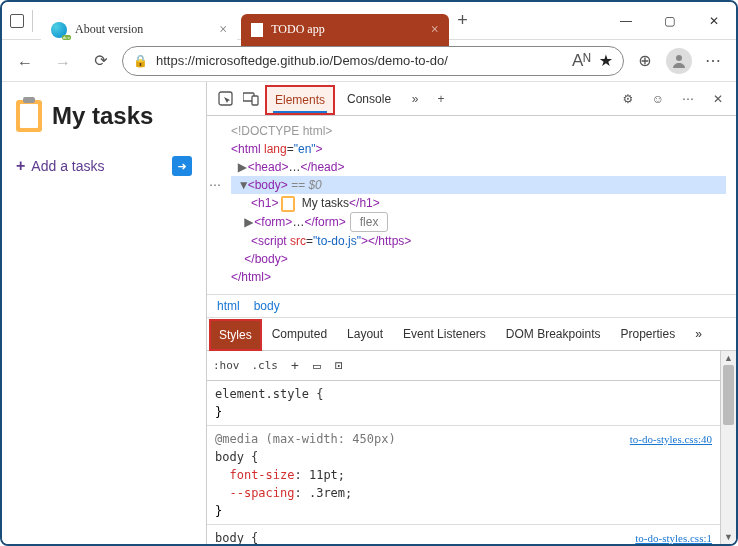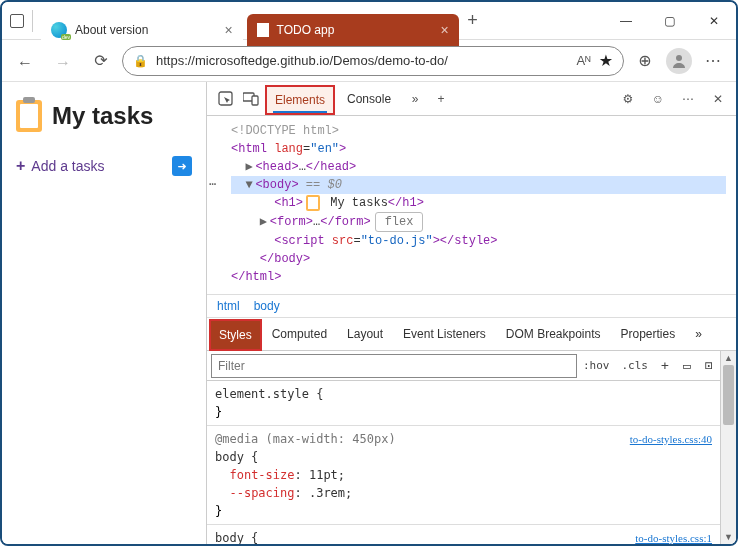--- a/index.html
+++ b/index.html
@@ -1,37 +1,37 @@
 <!DOCTYPE html>
 <html><head>
 <meta charset="utf-8">
 <style>
 * { margin: 0; padding: 0; box-sizing: border-box; }
 body { font-family: "Segoe UI", Arial, sans-serif; font-size: 12px; width: 738px; height: 546px; border: 2px solid #1a4d7a; border-radius: 8px; overflow: hidden; background: #fff; position: relative; }
 .titlebar { display: flex; align-items: center; height: 38px; background: #fff; border-bottom: 1px solid #ddd; }
 .titlebar .left-icons { display: flex; align-items: center; gap: 8px; padding: 0 8px; }
 .sq-icon { width: 14px; height: 14px; border: 1.5px solid #555; border-radius: 2px; }
 .divider-v { width: 1px; height: 22px; background: #ccc; }
-.tab { display: flex; align-items: center; height: 32px; padding: 0 10px; gap: 8px; font-size: 12px; border-radius: 6px 6px 0 0; margin-top: 18px; position: relative; }
+.tab { display: flex; align-items: center; height: 32px; padding: 0 10px; gap: 8px; font-size: 12px; border-radius: 6px 6px 0 0; margin-top: 18px; position: relative; font-family: Liberation Serif, serif; }
 .tab.light { background: #fff; color: #333; }
 .tab.dark { background: #a83c1e; color: #fff; margin-left: 4px; }
 .tab .fav-edge { width: 16px; height: 16px; border-radius: 50%; background: radial-gradient(circle at 30% 30%, #4dd0e1, #0288d1); position: relative; }
 .tab .fav-edge::after { content: "dev"; position: absolute; bottom: -2px; right: -4px; background: #7cb342; color: #fff; font-size: 5px; padding: 0 1px; border-radius: 2px; }
 .tab .fav-doc { width: 12px; height: 14px; background: #fff; border: 1px solid #fff; }
 .tab .close-x { font-size: 14px; opacity: 0.7; cursor: pointer; }
 .tab.dark .close-x { color: #fff; }
 .plus-tab { width: 28px; display: flex; align-items: center; justify-content: center; font-size: 18px; color: #555; cursor: pointer; }
 .win-controls { margin-left: auto; display: flex; }
 .win-btn { width: 44px; height: 38px; display: flex; align-items: center; justify-content: center; font-size: 12px; color: #333; cursor: pointer; }
 .navbar { display: flex; align-items: center; height: 42px; padding: 0 6px; gap: 4px; background: #fff; border-bottom: 1px solid #e0e0e0; }
 .nav-btn { width: 34px; height: 34px; display: flex; align-items: center; justify-content: center; color: #555; font-size: 16px; cursor: pointer; border-radius: 4px; }
 .urlbar { flex: 1; display: flex; align-items: center; height: 30px; border: 1px solid #888; border-radius: 16px; padding: 0 10px; gap: 8px; }
 .urlbar .lock { font-size: 12px; color: #666; }
 .urlbar .url { flex: 1; font-size: 13px; color: #333; white-space: nowrap; overflow: hidden; }
-.urlbar .read { font-size: 13px; color: #555; margin-left: 17px; }
+.urlbar .read { font-size: 17px; color: #555; margin-left: 17px; }
 .star-icon { font-size: 16px; color: #222; }
 .avatar { width: 26px; height: 26px; border-radius: 50%; background: #ddd; display: flex; align-items: center; justify-content: center; }
 .content-row { display: flex; height: calc(100% - 80px); }
 .page { width: 205px; background: #fff; padding: 18px 14px; border-right: 1px solid #ccc; }
 .page h1 { display: flex; align-items: center; gap: 10px; font-size: 24px; font-weight: 700; color: #222; margin-bottom: 24px; }
 .clipboard { width: 26px; height: 32px; background: #ffb74d; border-radius: 3px; position: relative; }
 .clipboard::before { content: ""; position: absolute; top: 4px; left: 4px; right: 4px; bottom: 4px; background: #fff; border-radius: 1px; }
 .clipboard::after { content: ""; position: absolute; top: -3px; left: 7px; width: 12px; height: 6px; background: #999; border-radius: 2px; }
 .add-row { display: flex; align-items: center; justify-content: space-between; margin-bottom: 20px; }
 .add-link { display: flex; align-items: center; gap: 6px; color: #5e3a8e; font-size: 14px; cursor: pointer; }
@@ -40,21 +40,21 @@
 .empty-msg { font-size: 14px; color: #333; }
 .devtools { flex: 1; display: flex; flex-direction: column; background: #fff; min-width: 0; }
 .dt-tabs { display: flex; align-items: center; height: 34px; border-bottom: 1px solid #ccc; padding: 0 6px; gap: 2px; }
 .dt-ic { width: 24px; height: 24px; display: flex; align-items: center; justify-content: center; color: #555; cursor: pointer; }
 .dt-tab { padding: 0 10px; height: 34px; display: flex; align-items: center; font-size: 12px; color: #333; cursor: pointer; }
 .dt-tab.active { color: #a83c1e; position: relative; }
 .dt-tab.highlighted { border: 2.5px solid #d32f2f; background: #fdf0ea; padding: 0 8px; height: 30px; margin-top: 2px; }
 .dt-tab.active::after { content: ""; position: absolute; bottom: 0; left: 6px; right: 6px; height: 2px; background: #1976d2; }
 .dt-tabs .spacer { flex: 1; }
 .dt-tabs .right-ic { display: flex; gap: 6px; align-items: center; }
-.dom-tree { flex: 0 0 auto; padding: 6px 10px 8px 24px; font-family: Liberation Mono, monospace; font-size: 12px; color: #333; line-height: 18px; overflow: auto; }
+.dom-tree { flex: 0 0 auto; padding: 6px 10px 8px 24px; font-family: Liberation Sans, sans-serif; font-size: 12px; color: #333; line-height: 18px; overflow: auto; }
 .dom-tree .line { white-space: pre; }
 .tag-p { color: #8e24aa; }
 .attr-n { color: #d32f2f; }
 .attr-v { color: #1565c0; }
 .sel-line { background: #cfe3ff; position: relative; }
 .sel-line::before { content: "⋯"; position: absolute; left: -22px; color: #666; letter-spacing: -2px; }
 .dollar { color: #888; font-style: italic; }
 .tri { display: inline-block; width: 10px; color: #666; }
 .pill { display: inline-block; border: 1px solid #bbb; border-radius: 3px; padding: 0 9px; font-size: 12px; color: #777; background: #fff; margin-left: 4px; }
 .crumbs { height: 24px; border-top: 1px solid #ddd; border-bottom: 1px solid #ddd; display: flex; align-items: center; padding: 0 10px; gap: 14px; font-size: 12px; }
@@ -174,21 +174,21 @@
       </div>
     </div>
 
     <div class="dom-tree">
       <div class="line"><span style="color:#999">&lt;!DOCTYPE html&gt;</span></div>
       <div class="line"><span class="tag-p">&lt;<span>html</span></span><span class="attr-n"> lang</span>=<span class="attr-v">"en"</span><span class="tag-p">&gt;</span></div>
       <div class="line">  <span class="tri">▶</span><span class="tag-p">&lt;<span>head</span>&gt;</span>…<span class="tag-p">&lt;<span>/head</span>&gt;</span></div>
       <div class="line sel-line">  <span class="tri">▼</span><span class="tag-p">&lt;<span>body</span>&gt;</span><span class="dollar"> == $0</span></div>
       <div class="line">      <span class="tag-p">&lt;<span>h1</span>&gt;</span><span class="emoji-small"></span><span> My tasks</span><span class="tag-p">&lt;<span>/h1</span>&gt;</span></div>
       <div class="line">    <span class="tri">▶</span><span class="tag-p">&lt;<span>form</span>&gt;</span>…<span class="tag-p">&lt;<span>/form</span>&gt;</span><span class="pill">flex</span></div>
-      <div class="line">      <span class="tag-p">&lt;<span>script</span></span><span class="attr-n"> src</span>=<span class="attr-v">"to-do.js"</span><span class="tag-p">&gt;&lt;<span>/style</span>&gt;</span></div>
+      <div class="line">      <span class="tag-p">&lt;<span>script</span></span><span class="attr-n"> src</span>=<span class="attr-v">"to-do.js"</span><span class="tag-p">&gt;&lt;<span>/https</span>&gt;</span></div>
       <div class="line">    <span class="tag-p">&lt;<span>/body</span>&gt;</span></div>
       <div class="line"><span class="tag-p">&lt;<span>/html</span>&gt;</span></div>
     </div>
 
     <div class="crumbs">
       <span>html</span>
       <span>body</span>
     </div>
 
     <div class="style-tabs-wrap">
@@ -199,21 +199,20 @@
       <div class="st">Event Listeners</div>
       <div class="st">DOM Breakpoints</div>
       <div class="st">Properties</div>
       <div class="st">»</div>
     </div>
     </div>
 
     <div class="styles-scroll-wrap">
     <div class="styles-pane" style="flex:1; margin-right:16px;">
       <div class="filter-row">
-        <input placeholder="Filter" style="">
         <span class="fbtn">:hov</span>
         <span class="fbtn">.cls</span>
         <span class="fic">+</span>
         <span class="fic">▭</span>
         <span class="fic">⊡</span>
       </div>
       <div class="block">
         <div><span class="sel">element.style {</span></div>
         <div><span>}</span></div>
       </div>

